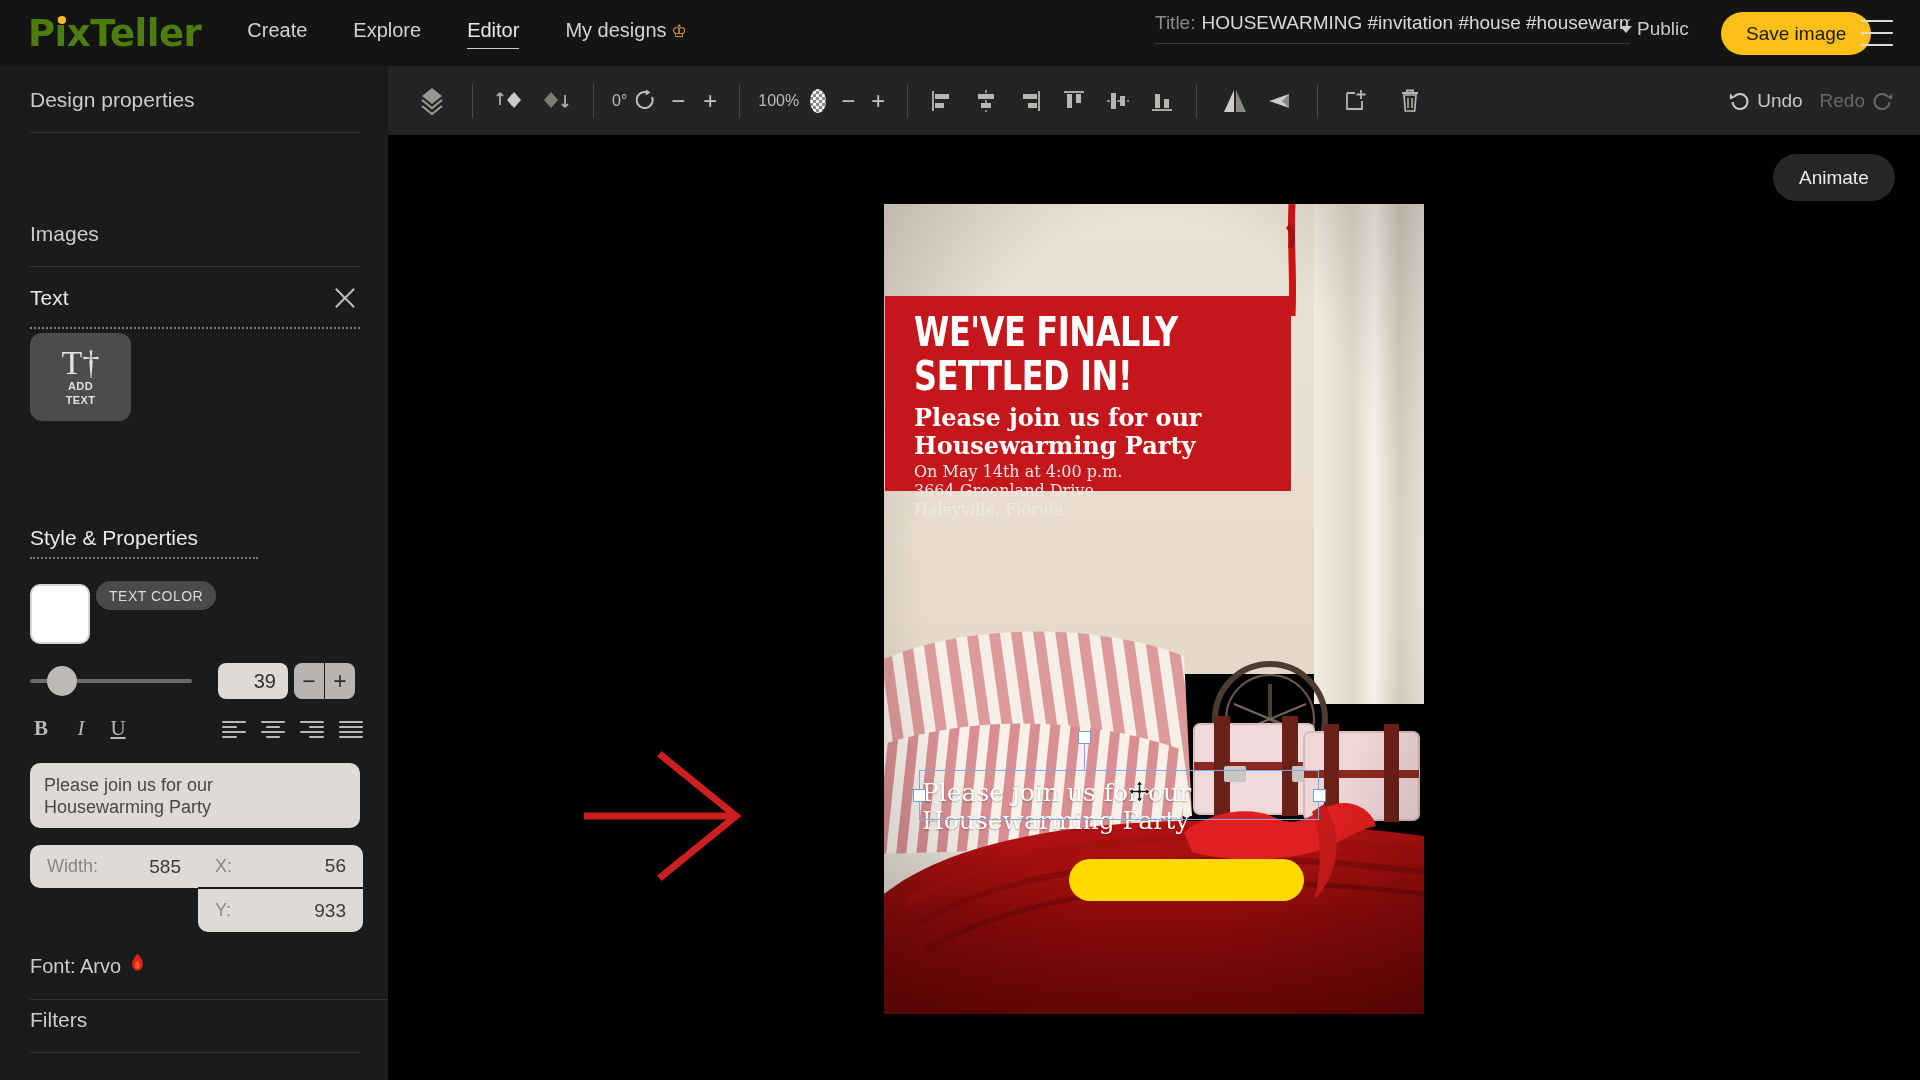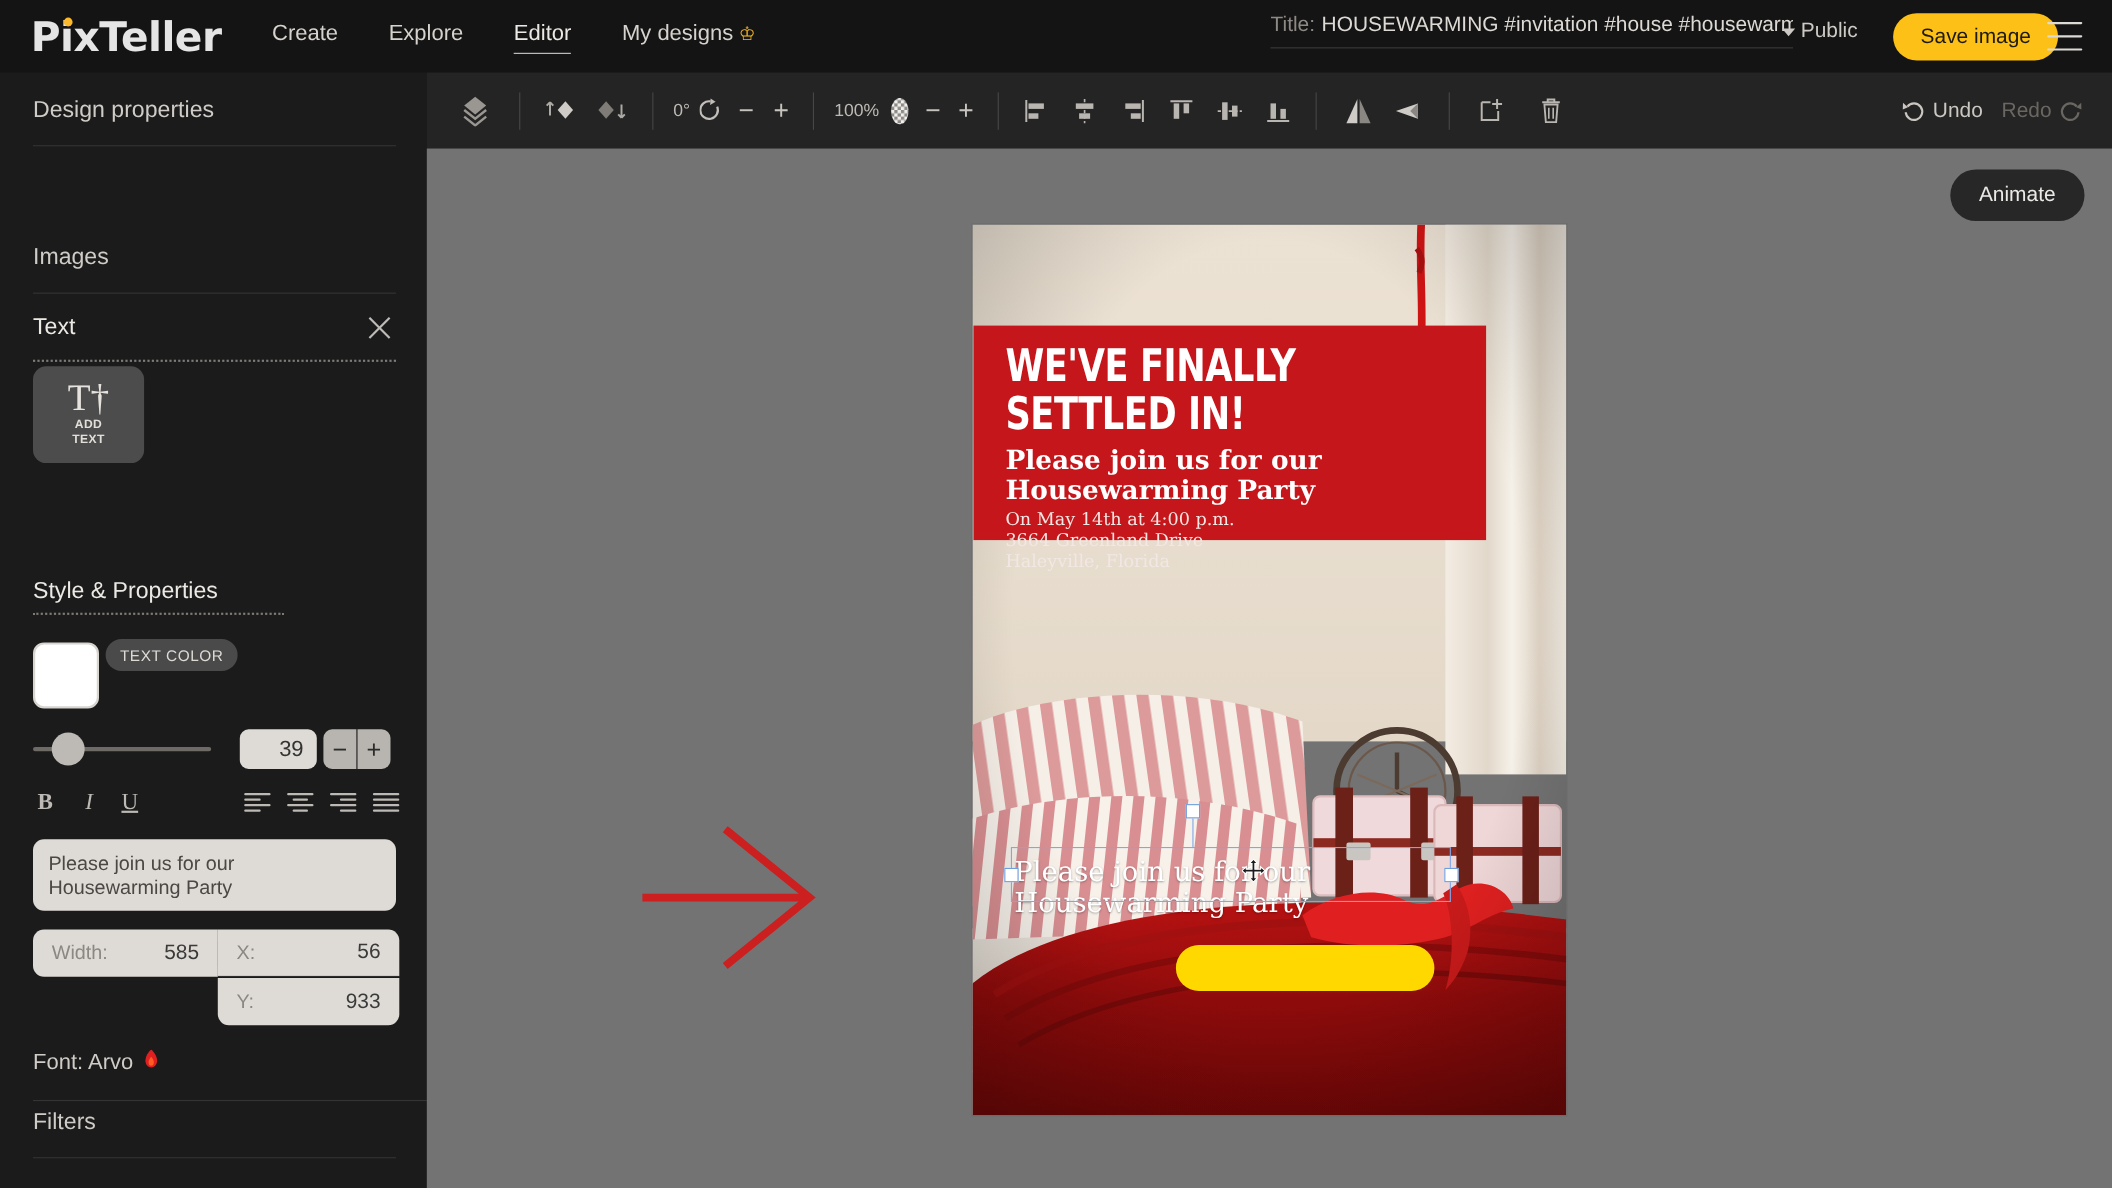--- a/index.html
+++ b/index.html
@@ -12,21 +12,21 @@
   }
 
   
   #topnav {
     position: absolute; left: 0; top: 0; width: 1920px; height: 66px;
     background: #141414;
     display: flex; align-items: center;
   }
   #logo {
     margin-left: 28px; height: 66px; display: flex; align-items: center;
-    color: #e5e5e5; font-size: 37px; font-weight: 700; letter-spacing: -0.5px;
+    color: #4d7c0f; font-size: 37px; font-weight: 700; letter-spacing: -0.5px;
     font-family: "DejaVu Sans", sans-serif;
     cursor: pointer; user-select: none; text-align: right;
   }
   #logo .dot {
     width: 8px; height: 8px; border-radius: 50%;
     background: #fcb92c; position: absolute; margin-top: -26px; margin-left: 30px;
   }
   .navlink {
     color: #d6d2cd; font-size: 20px; margin-left: 46px;
     cursor: pointer; position: relative; padding-bottom: 5px;
@@ -225,39 +225,39 @@
     position: absolute; right: 26px; top: 0; height: 69px;
     display: flex; align-items: center; gap: 7px;
   }
   #undo-redo .item { display: flex; align-items: center; gap: 7px; cursor: pointer; }
   #undo-redo .u { color: #cac6c1; font-size: 19px; }
   #undo-redo .r { color: #6a6762; font-size: 19px; }
 
   
   #canvas-area {
     position: absolute; left: 388px; top: 135px; width: 1532px; height: 945px;
-    background: #737373; overflow: hidden;
+    background: #000000; overflow: hidden;
   }
   #animate-btn {
     position: absolute; left: 1385px; top: 19px;
     height: 47px; padding: 0 26px; border-radius: 24px;
     background: #272727; color: #eceae7; border: none; font-size: 19px;
     font-family: "Liberation Sans", sans-serif; cursor: pointer;
   }
 
   
   #poster {
     position: absolute; left: 496px; top: 69px;
     width: 540px; height: 810px; overflow: hidden;
     box-shadow: 0 0 0 1px rgba(0,0,0,.06);
   }
   #poster svg { display: block; }
 
   .hl-box {
-    position: absolute; left: 1px; top: 92px; width: 466px; height: 195px;
+    position: absolute; left: 1px; top: 92px; width: 406px; height: 195px;
     background: #c5161b;
   }
   .hl1 {
     position: absolute; left: 29px; top: 14px; width: 420px;
     color: #fff; font-family: "DejaVu Sans", sans-serif;
     font-weight: 700; font-size: 41px; line-height: 45px;
     letter-spacing: -0.5px; transform: scaleX(0.78); transform-origin: left top;
   }
   .hl2 {
     position: absolute; left: 29px; top: 108px; width: 420px;

